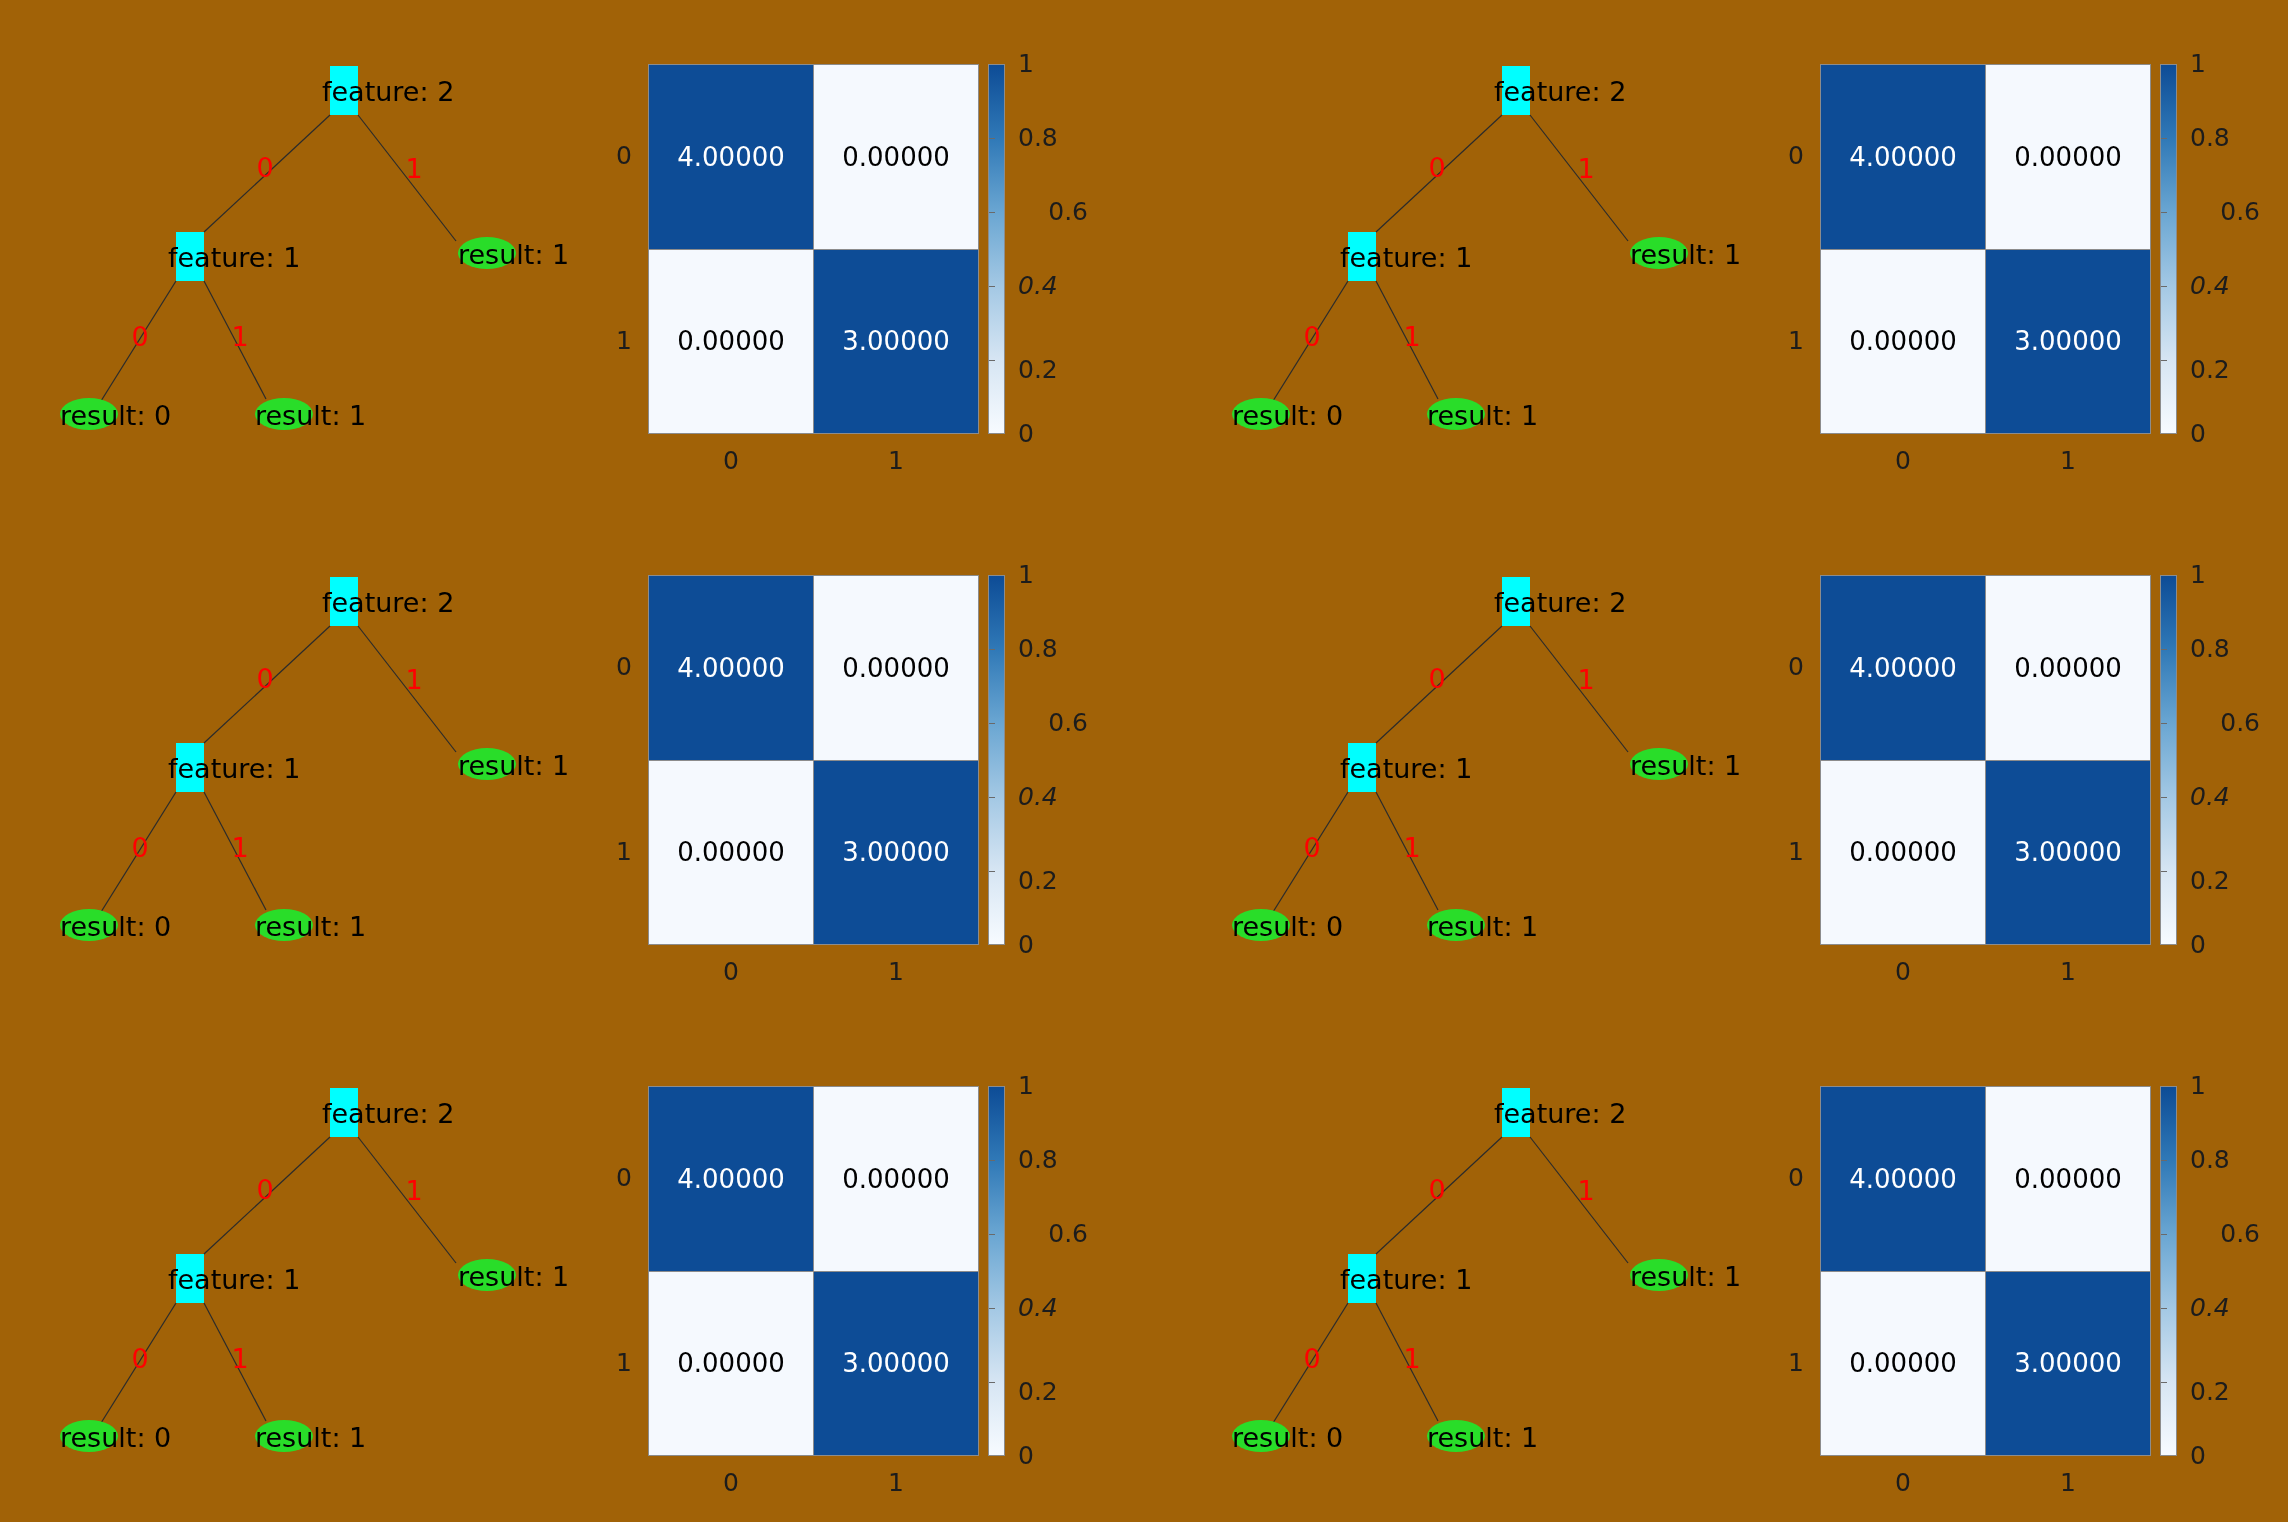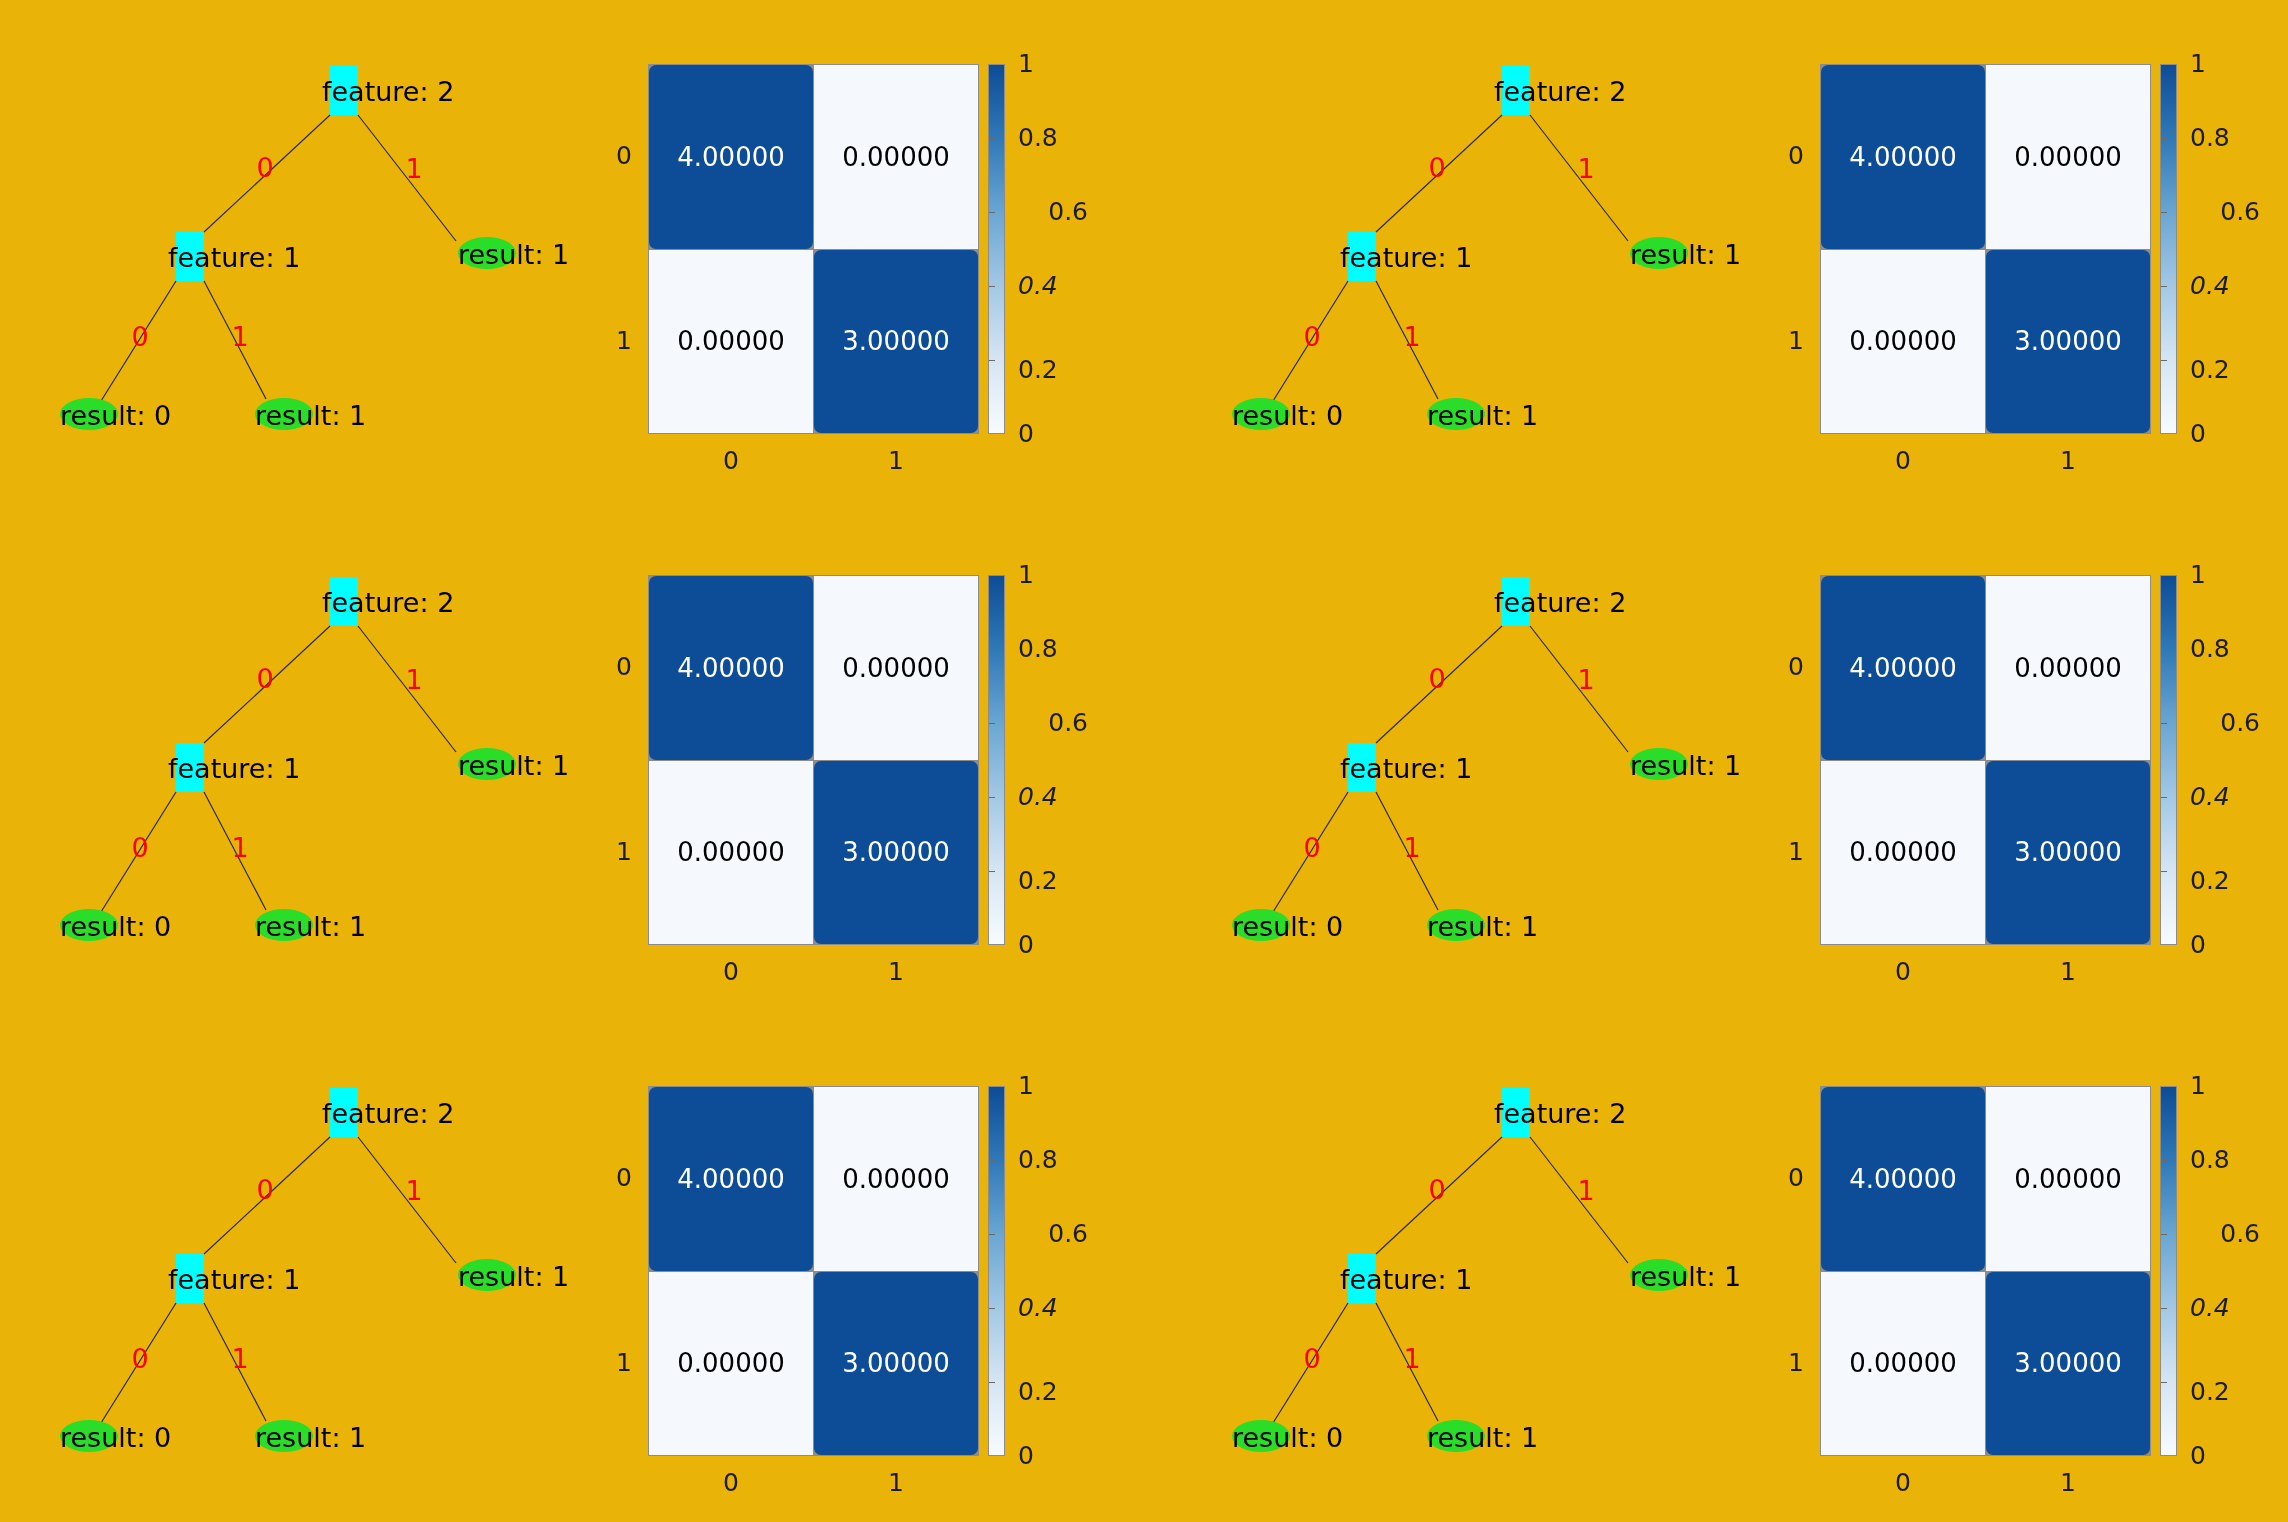--- a/index.html
+++ b/index.html
@@ -18,21 +18,21 @@
   .fnode{fill:var(--feature-node,#00ffff);}
   .rnode{fill:var(--result-node,#29dd29);}
   .nlabel{font-size:27px;fill:var(--node-text,#000);dominant-baseline:central;}
   .elabel{font-size:27px;fill:var(--edge-label,#ff0000);text-anchor:middle;dominant-baseline:central;}
 
   .hm{position:absolute;left:648px;top:64px;width:331px;height:370px;
       display:grid;grid-template-columns:1fr 1fr;grid-template-rows:1fr 1fr;
       gap:1px;background:var(--hm-border,#8c8c8c);border:1px solid var(--hm-border,#8c8c8c);
       box-sizing:border-box;}
   .hm-cell{display:flex;align-items:center;justify-content:center;font-size:26px;}
-  .cell-high{background:var(--cell-high,#0d4c96);color:var(--cell-text-high,#fff);border-radius:7px;}
+  .cell-high{background:var(--cell-high,#0d4c96);color:var(--cell-text-high,#fff);}
   .cell-low{background:var(--cell-low,#f5f9fe);color:var(--cell-text-low,#000);}
 
   .ylab{position:absolute;left:584px;width:48px;text-align:right;font-size:25px;
         color:var(--tick-text,#1c1c1c);height:32px;line-height:32px;}
   .y0{top:140px;} .y1{top:325px;}
   .xlab{position:absolute;top:446px;width:90px;text-align:center;font-size:25px;
         color:var(--tick-text,#1c1c1c);}
   .x0{left:686px;} .x1{left:851px;}
 
   .cbar{position:absolute;left:988px;top:64px;width:17px;height:370px;
@@ -40,21 +40,21 @@
         background:linear-gradient(to bottom,#0d4c96,#f7fbff);}
   .cbt{position:absolute;left:0;width:6px;height:1px;background:#6a6a6a;display:block;}
   .cbt1{top:73px;} .cbt2{top:147px;} .cbt3{top:221px;} .cbt4{top:295px;}
   .cblab{position:absolute;left:1018px;width:70px;font-size:25px;color:var(--tick-text,#1c1c1c);
          height:30px;line-height:30px;text-align:left;}
   .c0{top:49px;} .c1{top:123px;} .c2{top:197px;text-align:right;} .c3{top:271px;font-style:italic;} .c4{top:355px;} .c5{top:419px;}
 </style>
 </head>
 <body>
 
-<div id="figure" style="background: #eab308;">
+<div id="figure" style="background: #a16207;">
   <div class="panel">
     <svg class="tree" width="600" height="470" viewBox="0 0 600 470">
       <line class="edge" x1="330" y1="115" x2="204" y2="232"></line>
       <line class="edge" x1="358" y1="115" x2="456" y2="241"></line>
       <line class="edge" x1="176" y1="281" x2="101" y2="401"></line>
       <line class="edge" x1="204" y1="281" x2="266" y2="399"></line>
 
       <rect class="fnode" x="330" y="66" width="28" height="49"></rect>
       <rect class="fnode" x="176" y="232" width="28" height="49"></rect>
       <ellipse class="rnode" cx="487" cy="253" rx="29" ry="16"></ellipse>

